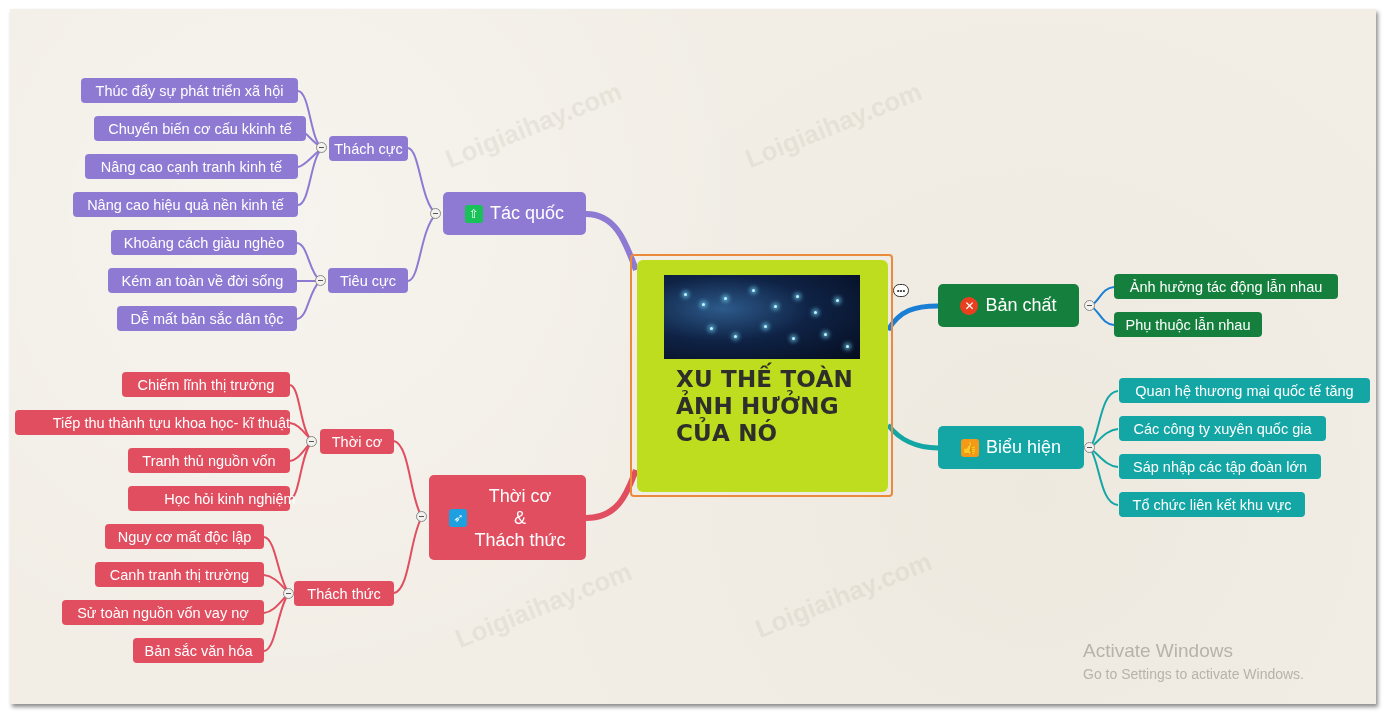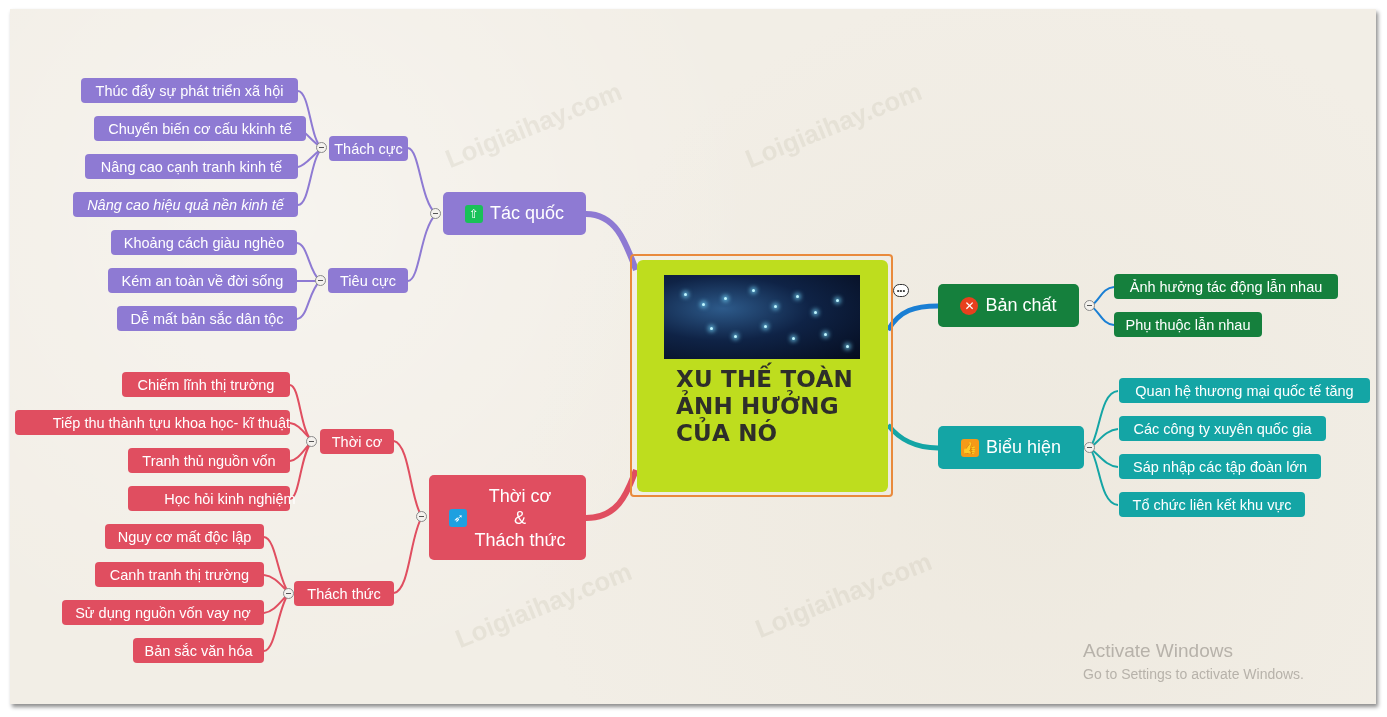--- a/index.html
+++ b/index.html
@@ -133,21 +133,21 @@
 <div class="collapse" style="left:316px;top:142px;"></div>
 <div class="node purple" style="left:81px;top:78px;width:217px;height:25px;">
   <span>Thúc đẩy sự phát triển xã hội</span>
   </div>
 <div class="node purple" style="left:86px;top:116px;width:212px;height:25px;margin-left:8px;">
   <span>Chuyển biến cơ cấu kkinh tế</span>
   </div>
 <div class="node purple" style="left:85px;top:154px;width:213px;height:25px;">
   <span>Nâng cao cạnh tranh kinh tế</span>
   </div>
-<div class="node purple" style="left:73px;top:192px;width:225px;height:25px;font-style:italic;">
+<div class="node purple" style="left:73px;top:192px;width:225px;height:25px;">
   <span>Nâng cao hiệu quả nền kinh tế</span>
   </div>
 
 <div class="node purple" style="left:328px;top:268px;width:80px;height:25px;">
   <span>Tiêu cực</span>
   </div>
 <div class="collapse" style="left:315px;top:275px;"></div>
 <div class="node purple" style="left:111px;top:230px;width:186px;height:25px;">
   <span>Khoảng cách giàu nghèo</span>
   </div>
@@ -189,21 +189,21 @@
   <span>Thách thức</span>
   </div>
 <div class="collapse" style="left:283px;top:588px;"></div>
 <div class="node red" style="left:105px;top:524px;width:159px;height:25px;">
   <span>Nguy cơ mất độc lập</span>
   </div>
 <div class="node red" style="left:95px;top:562px;width:169px;height:25px;">
   <span>Canh tranh thị trường</span>
   </div>
 <div class="node red" style="left:62px;top:600px;width:202px;height:25px;">
-  <span>Sử dụng nguồn vốn vay nợ</span>
+  <span>Sử toàn nguồn vốn vay nợ</span>
   </div>
 <div class="node red" style="left:133px;top:638px;width:131px;height:25px;">
   <span>Bản sắc văn hóa</span>
   </div>
 
 <div class="node blue main" style="left:938px;top:284px;width:141px;height:43px;">
   <span class="ico" style="background:#e8401e;color:#fff;border-radius:50%;">✕</span>
   <span>Bản chất</span>
 </div>
 <div class="collapse" style="left:1084px;top:300px;"></div>

